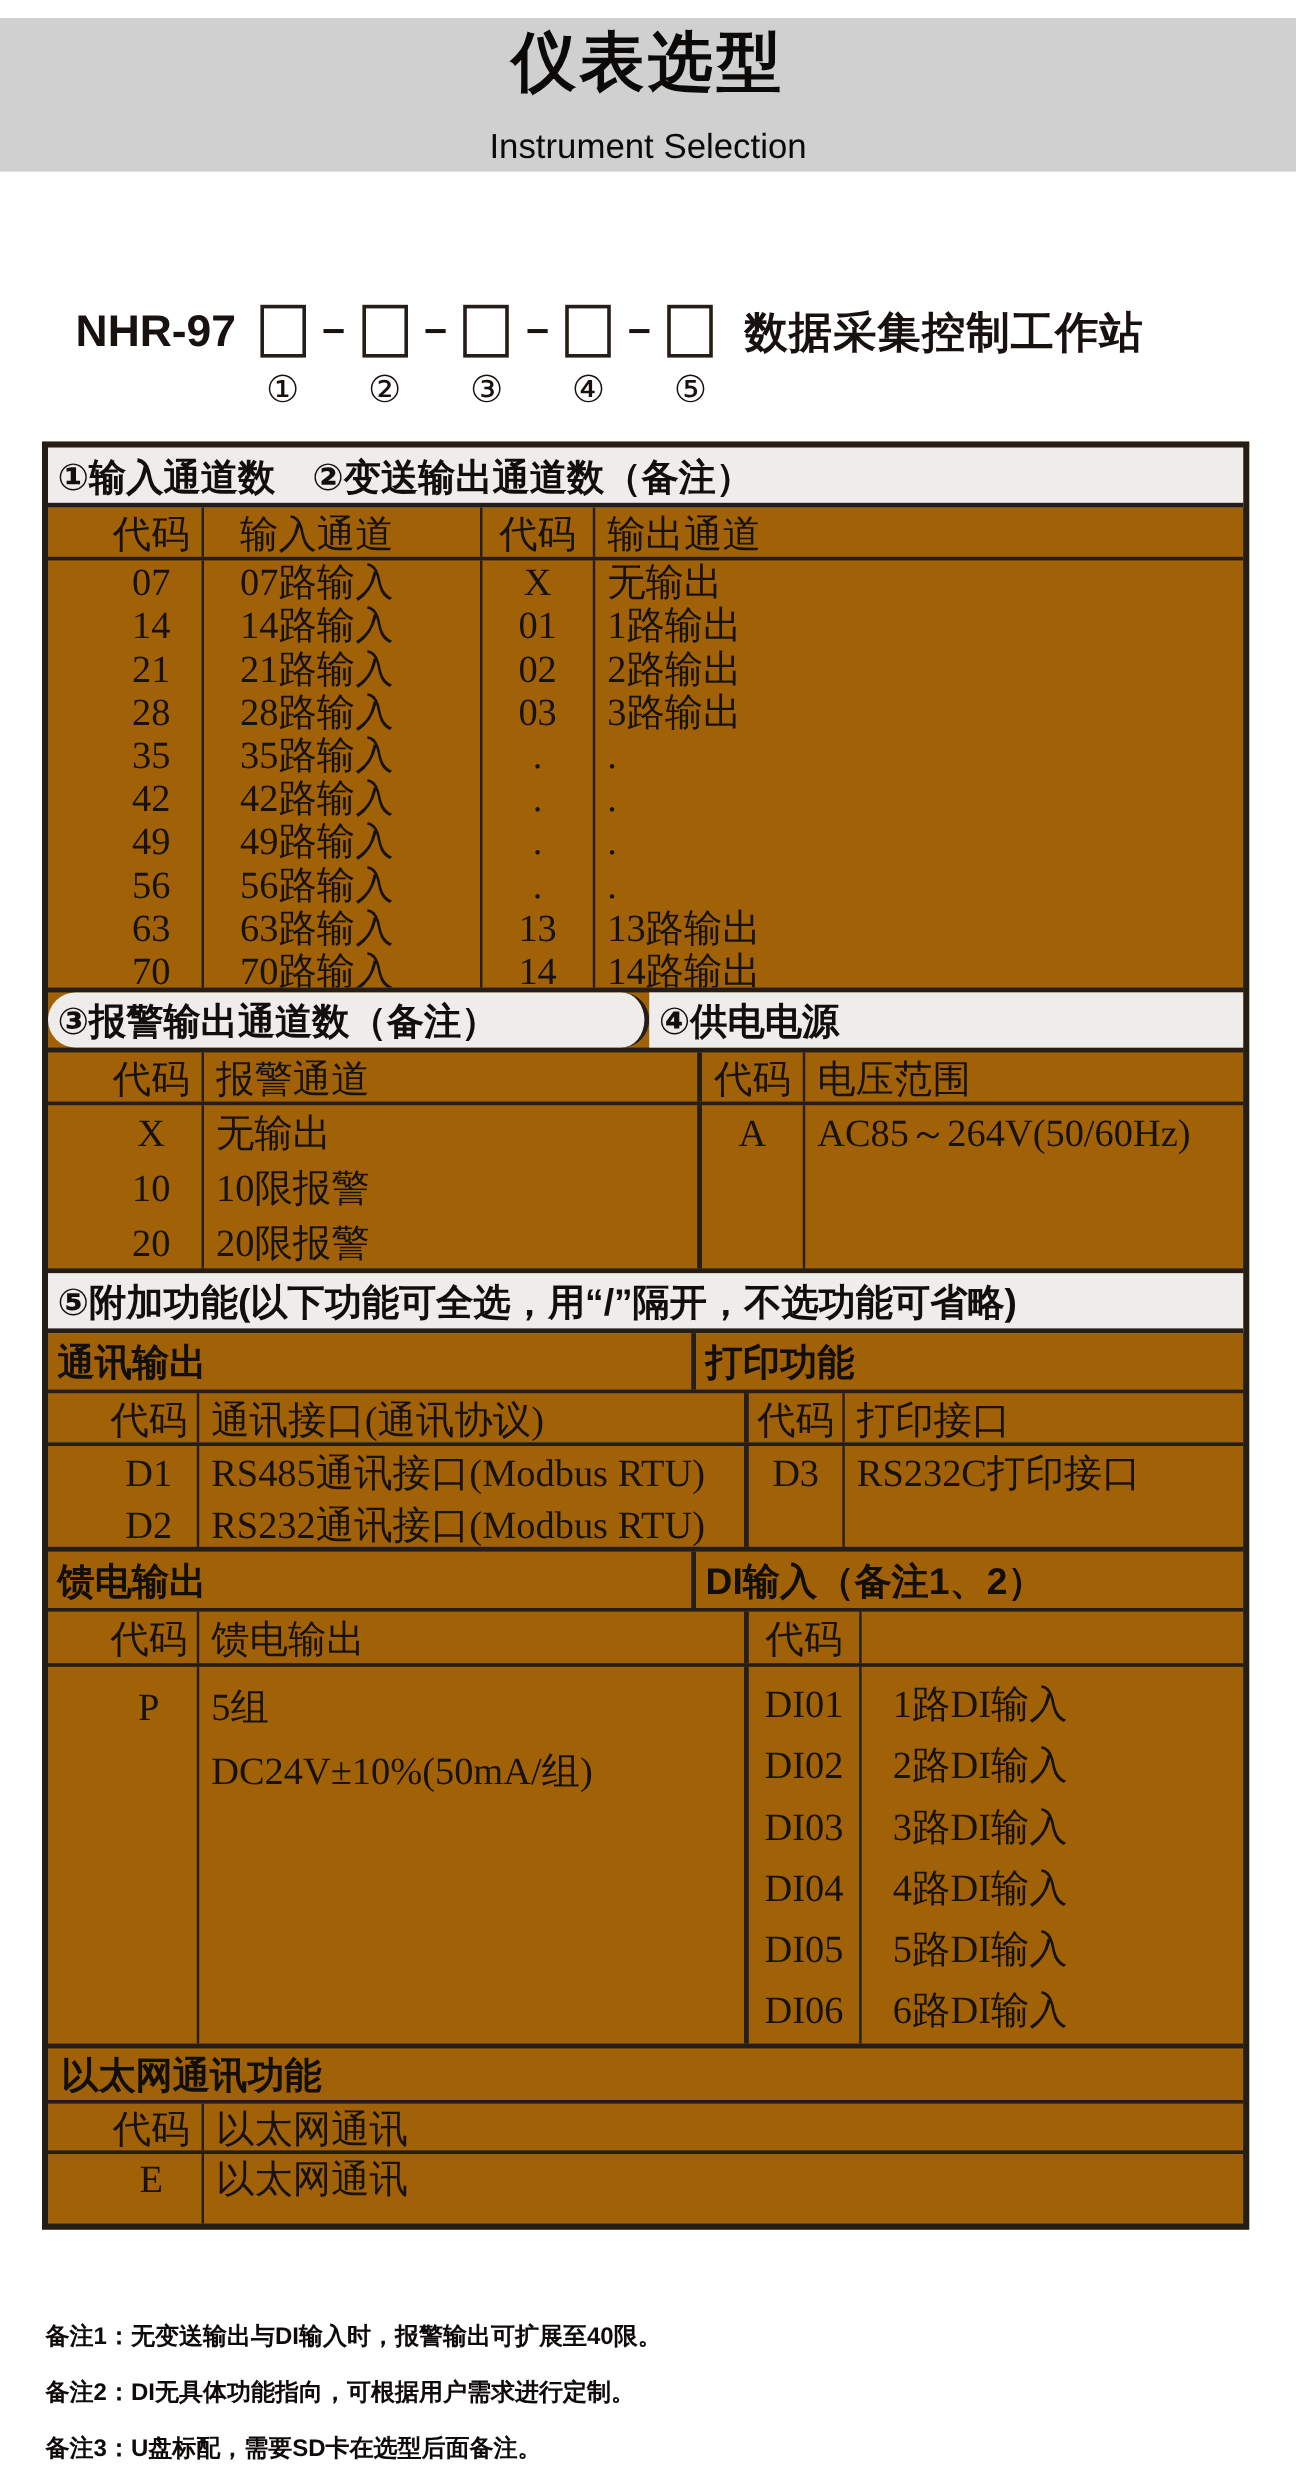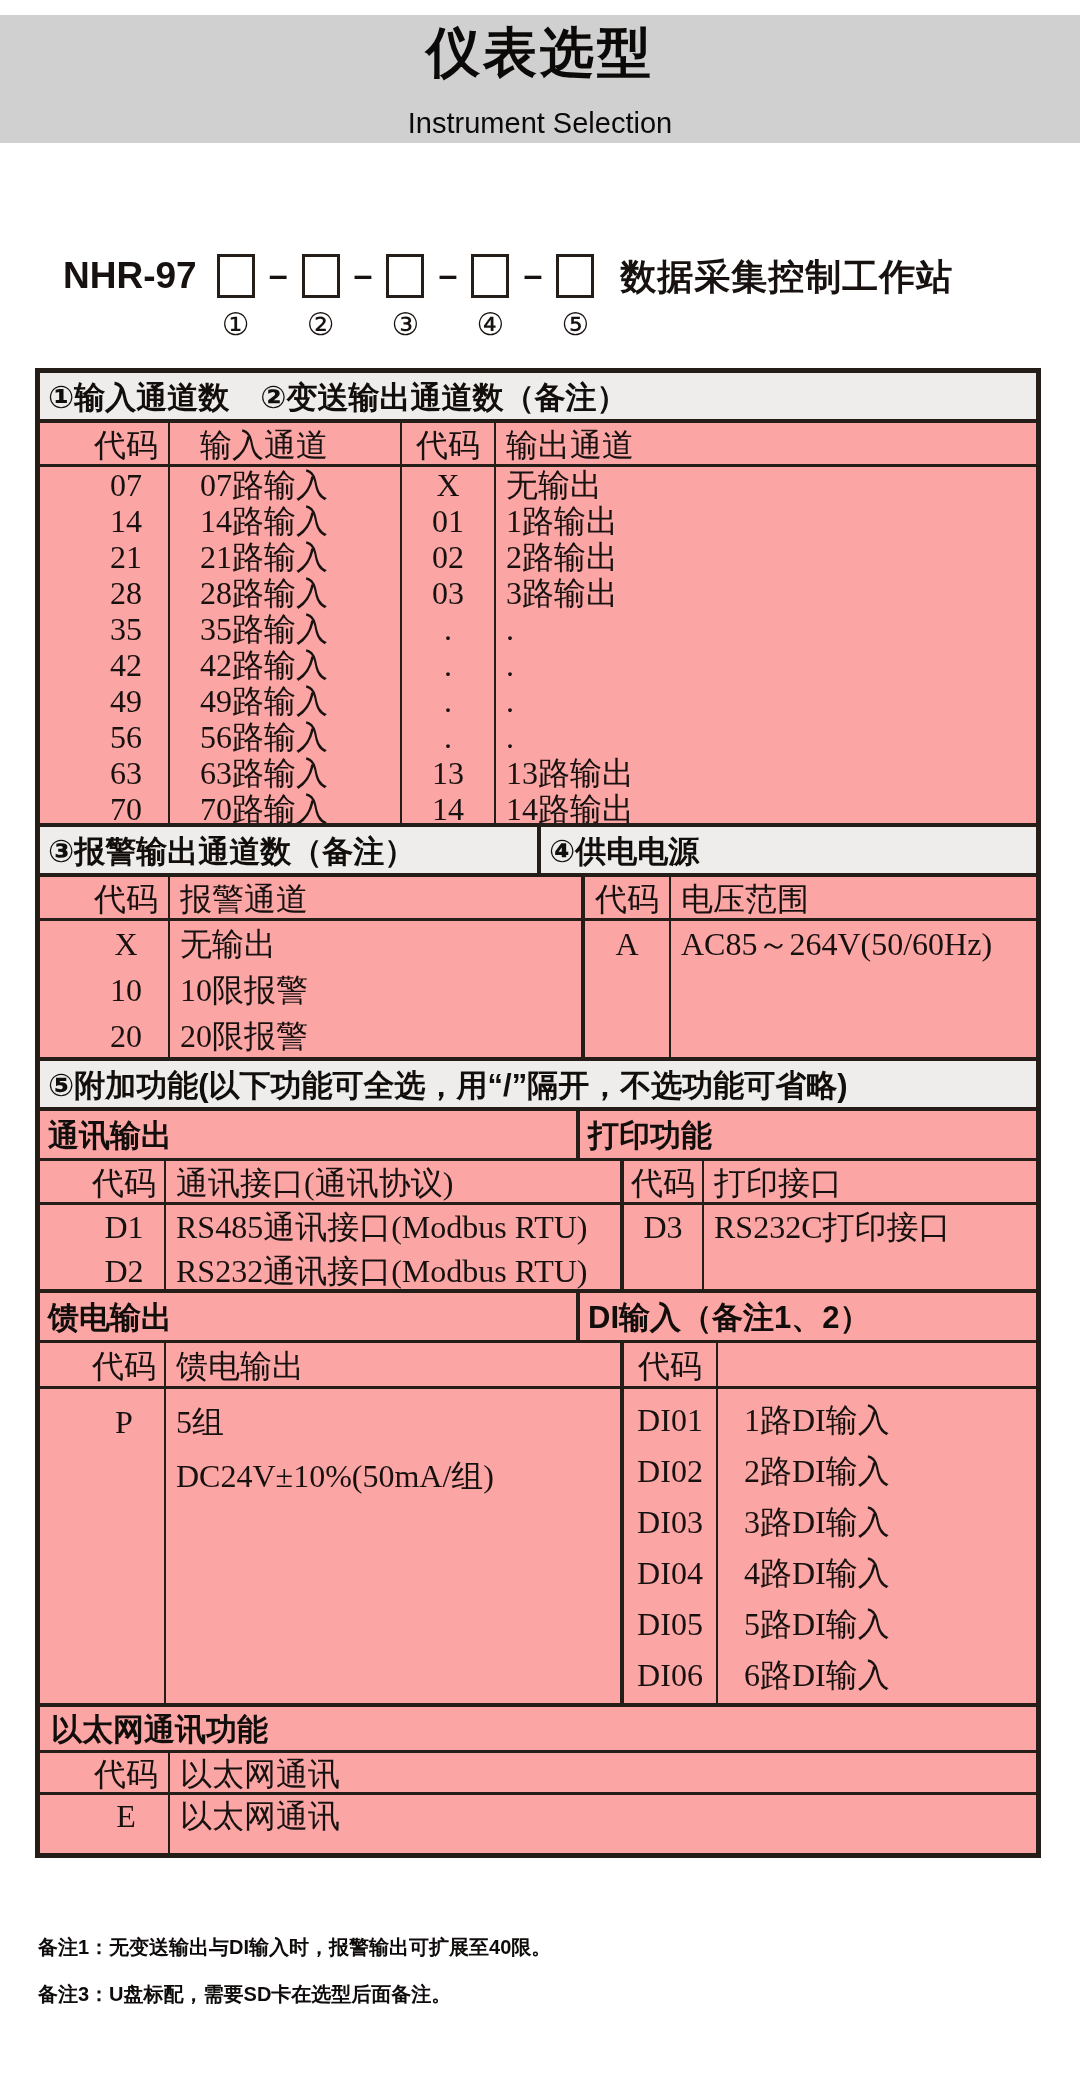--- a/index.html
+++ b/index.html
@@ -51,21 +51,21 @@
     font-weight:bold;font-size:34px;line-height:40px;margin:0 8px;
   }
   .m-suffix{
     font-family:"Liberation Sans","DejaVu Sans",sans-serif;
     font-weight:bold;font-size:36px;line-height:46px;margin-left:20px;letter-spacing:1px;
   }
   
   .big-table{
     position:absolute;left:35px;top:368px;width:1006px;
     border:5px solid var(--bd);
-    background:#fca5a5;
+    background:#a16207;
   }
   .tr{display:flex;border-bottom:3px solid var(--bd);}
   .bb4{border-bottom-width:4px;}
   .bb0{border-bottom:none;}
   .cell{border-right:2px solid var(--bd);padding-left:10px;overflow:hidden;}
   .cell.last{border-right:none;flex:1;}
   .cen{text-align:center;padding-left:0;}
   .br4{border-right-width:4px;}
   
   .w86{width:86px;}  .w177{width:212px;margin-left:20px;} .w94{width:94px;}
@@ -200,21 +200,21 @@
         <div class="ln">.</div>
         <div class="ln">.</div>
         <div class="ln">.</div>
         <div class="ln">.</div>
         <div class="ln">13路输出</div>
         <div class="ln">14路输出</div>
       </div>
     </div>
 
     <div class="tr headf h50 bb4">
-      <div class="cell sec-head w415 br4 padl8" style="width:501px;">③报警输出通道数（备注）</div>
+      <div class="cell sec-head w415 br4 padl8" style="width:501px;border-radius:23px;">③报警输出通道数（备注）</div>
       <div class="cell sec-head last padl8">④供电电源</div>
     </div>
 
     <div class="tr bodyf h44">
       <div class="cell cen w86">代码</div>
       <div class="cell w415 br4">报警通道</div>
       <div class="cell cen w86">代码</div>
       <div class="cell last">电压范围</div>
     </div>
 
@@ -322,16 +322,17 @@
       </div>
       <div class="cell last">
         <div class="ln">以太网通讯</div>
       </div>
     </div>
 
   </div>
 
   <div class="notes">
     <div class="note">备注1：无变送输出与DI输入时，报警输出可扩展至40限。</div>
+    <div class="note">备注2：DI无具体功能指向，可根据用户需求进行定制。</div>
     <div class="note">备注3：U盘标配，需要SD卡在选型后面备注。</div>
   </div>
 
 </div>
 
 </body></html>

